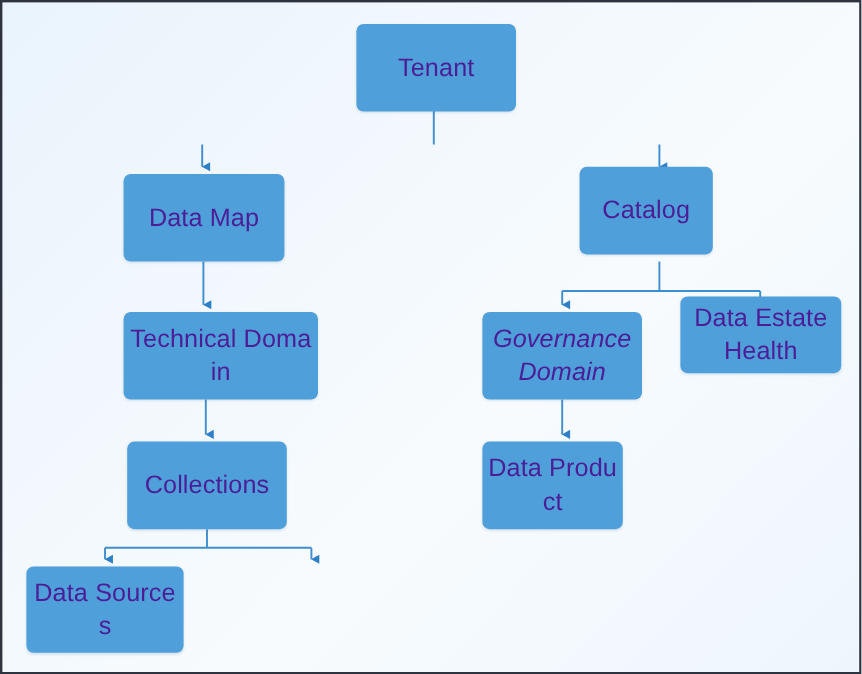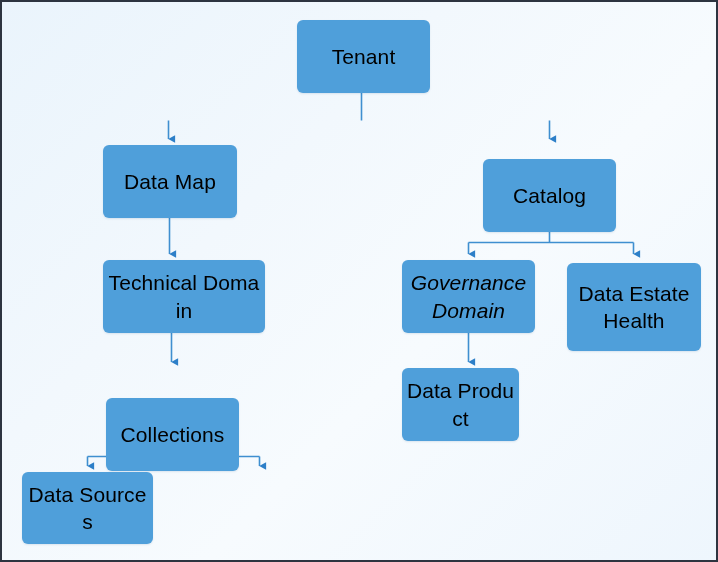--- a/index.html
+++ b/index.html
@@ -23,21 +23,21 @@
     top: 0;
     width: 714px;
     height: 558px;
     pointer-events: none;
   }
   .node {
     position: absolute;
     box-sizing: border-box;
     background: #4f9fda;
     border-radius: 6px;
-    color: #000000;
+    color: #4c1d95;
     display: flex;
     align-items: center;
     justify-content: center;
     text-align: center;
     font-size: 21px;
     line-height: 1.30;
     letter-spacing: 0.1px;
     font-weight: 400;
     padding: 2px 4px;
     overflow: hidden;
@@ -93,37 +93,37 @@
   </svg>
 
   <div class="node" style="left:295px;top:18px;width:133px;height:73px;">
     <span class="lbl">Tenant</span>
   </div>
 
   <div class="node" style="left:101px;top:143px;width:134px;height:73px;justify-content:center;">
     <span class="lbl">Data Map</span>
   </div>
 
-  <div class="node" style="left:481px;top:157px;width:133px;height:73px;">
+  <div class="node" style="left:481px;top:137px;width:111px;height:73px;">
     <span class="lbl">Catalog</span>
   </div>
 
   <div class="node" style="left:101px;top:258px;width:162px;height:73px;">
     <span class="lbl">Technical Domain</span>
   </div>
 
   <div class="node" style="left:400px;top:258px;width:133px;height:73px;font-style:italic;">
     <span class="lbl">Governance Domain</span>
   </div>
 
-  <div class="node" style="left:565px;top:261px;width:134px;height:88px;justify-content:center;">
+  <div class="node" style="left:565px;top:245px;width:134px;height:64px;justify-content:center;">
     <span class="lbl">Data Estate Health</span>
   </div>
 
-  <div class="node" style="left:104px;top:366px;width:133px;height:73px;margin-top:30px;">
+  <div class="node" style="left:104px;top:366px;width:133px;height:73px;">
     <span class="lbl">Collections</span>
   </div>
 
   <div class="node" style="left:400px;top:366px;width:117px;height:73px;">
     <span class="lbl">Data Product</span>
   </div>
 
   <div class="node" style="left:20px;top:470px;width:131px;height:72px;">
     <span class="lbl">Data Sources</span>
   </div>

